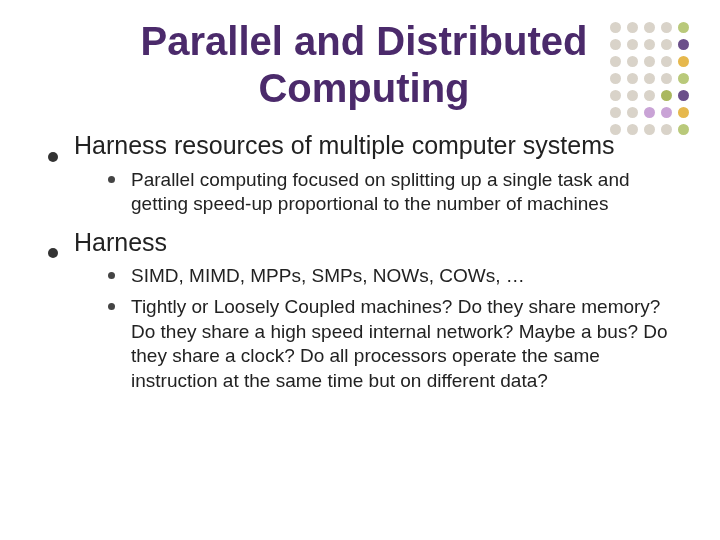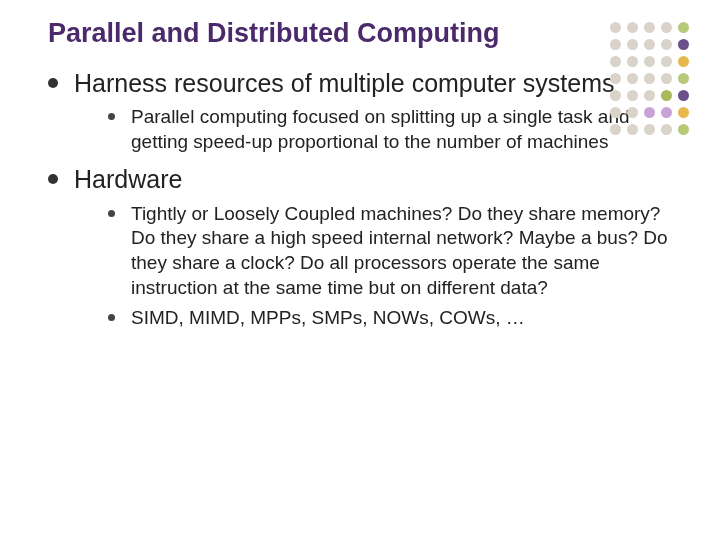--- a/index.html
+++ b/index.html
@@ -13,30 +13,31 @@
     position: relative;
   }
   .slide {
     position: relative;
     width: 720px;
     height: 540px;
     box-sizing: border-box;
     padding: 18px 40px 20px 48px;
   }
   .title {
-    font-size: 27px;
+    font-size: 40px;
     font-weight: bold;
     color: #4b2a6b;
     line-height: 1.18;
     margin: 0 0 18px 0;
     font-family: Arial, Helvetica, sans-serif;
+    text-align: center;
   }
   .lvl1 {
     display: flex;
-    align-items: flex-start;
+    align-items: flex-end;
     margin: 4px 0 6px 0;
   }
   .lvl1 .bullet {
     width: 10px;
     height: 10px;
     border-radius: 50%;
     background: #333333;
     flex: 0 0 auto;
     margin-top: 10px;
     margin-right: 16px;
@@ -136,26 +137,26 @@
   </div>
   <div class="lvl2-wrap">
     <div class="lvl2">
       <span class="bullet"></span>
       <span class="text">Parallel computing focused on splitting up a single task and getting speed-up proportional to the number of machines</span>
     </div>
   </div>
 
   <div class="lvl1">
     <span class="bullet"></span>
-    <span class="text">Hardware</span>
+    <span class="text">Harness</span>
   </div>
   <div class="lvl2-wrap">
     <div class="lvl2">
       <span class="bullet"></span>
-      <span class="text">Tightly or Loosely Coupled machines? Do they share memory? Do they share a high speed internal network? Maybe a bus? Do they share a clock? Do all processors operate the same instruction at the same time but on different data?</span>
+      <span class="text">SIMD, MIMD, MPPs, SMPs, NOWs, COWs, …</span>
     </div>
     <div class="lvl2">
       <span class="bullet"></span>
-      <span class="text">SIMD, MIMD, MPPs, SMPs, NOWs, COWs, …</span>
+      <span class="text">Tightly or Loosely Coupled machines? Do they share memory? Do they share a high speed internal network? Maybe a bus? Do they share a clock? Do all processors operate the same instruction at the same time but on different data?</span>
     </div>
   </div>
 
 </div>
 
 </body></html>

